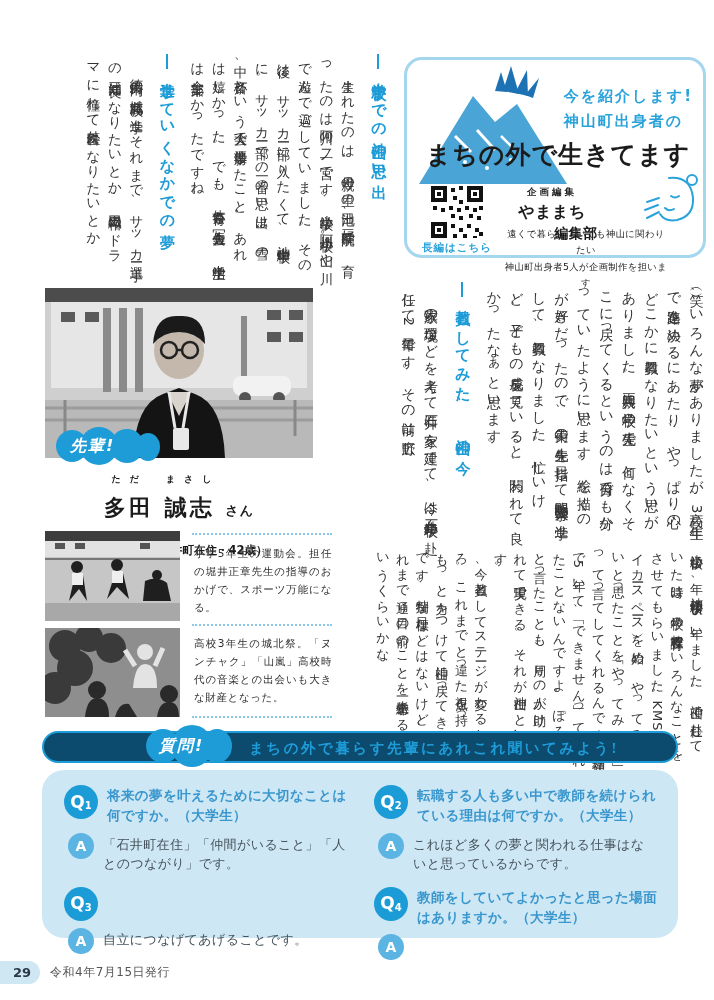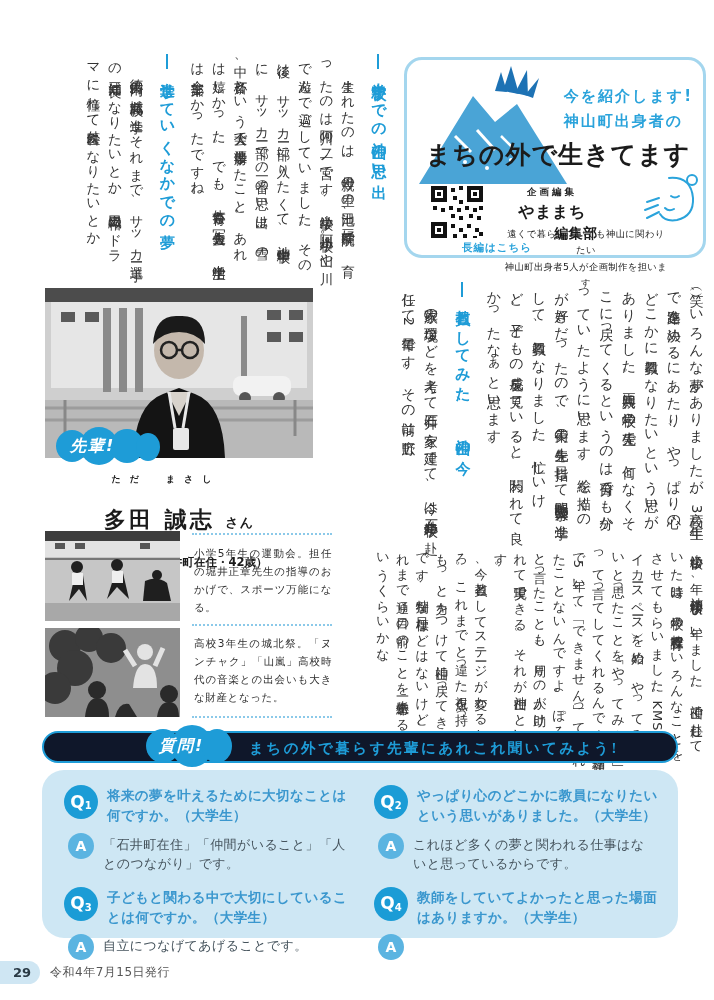--- a/index.html
+++ b/index.html
@@ -17,21 +17,21 @@
   
   .header-box{position:absolute;left:404px;top:57px;width:302px;height:201px;background:#fff;
               border:3px solid #a4d6ee;border-radius:18px;box-sizing:border-box;}
   .hb-tagline{position:absolute;right:10px;top:24px;color:#2aa3db;font-weight:bold;font-size:15px;
               letter-spacing:2px;line-height:1.65;text-align:left;}
   .hb-title{position:absolute;left:8px;top:78px;width:286px;text-align:center;font-size:25px;
             font-weight:900;color:#1b1b1b;letter-spacing:1px;white-space:nowrap;}
   .hb-mountain{position:absolute;left:8px;top:4px;}
   .hb-qr{position:absolute;left:22px;top:124px;}
   .hb-qr-caption{position:absolute;left:14px;top:181px;width:72px;text-align:center;
-                 color:#2aa3db;font-weight:bold;font-size:10.5px;letter-spacing:1px;margin-left:40px;}
+                 color:#2aa3db;font-weight:bold;font-size:10.5px;letter-spacing:1px;}
   .hb-credit{position:absolute;left:86px;top:126px;width:118px;text-align:center;}
   .hb-credit-label{font-size:9.5px;font-weight:bold;letter-spacing:3px;color:#222;}
   .hb-credit-name{font-size:16px;font-weight:900;color:#1b1b1b;letter-spacing:0.5px;margin-top:3px;}
   .hb-credit-name .small{font-size:14px;padding-left:48px;}
   .hb-desc{position:absolute;left:96px;top:166px;width:166px;font-size:9.3px;color:#222;
            letter-spacing:0.4px;line-height:1.75;text-align:center;}
   .hb-face{position:absolute;left:228px;top:112px;}
 
   
   .photo{position:absolute;overflow:hidden;background:#c9c9c9;}
@@ -43,31 +43,31 @@
   .badge-cluster .label{position:absolute;color:#fff;font-weight:bold;white-space:nowrap;
                         z-index:2;letter-spacing:2px;}
   .senpai-badge{left:56px;top:427px;width:104px;height:38px;}
   .senpai-badge .c1{left:0;top:3px;width:32px;height:32px;}
   .senpai-badge .c2{left:24px;top:0;width:38px;height:38px;}
   .senpai-badge .c3{left:54px;top:2px;width:34px;height:34px;}
   .senpai-badge .c4{left:80px;top:6px;width:24px;height:28px;border-radius:50%;}
   .senpai-badge .label{left:14px;top:9px;font-size:16px;}
   .name-block{position:absolute;left:45px;top:473px;width:268px;text-align:center;color:#1b1b1b;}
   .furigana{font-size:9px;font-weight:bold;letter-spacing:9px;margin-left:-26px;}
-  .name-main{font-size:22px;font-weight:900;letter-spacing:3px;margin-top:19px;}
+  .name-main{font-size:22px;font-weight:900;letter-spacing:3px;margin-top:7px;}
   .name-suffix{font-size:13px;font-weight:bold;letter-spacing:1px;}
   .name-details{font-size:11.5px;font-weight:bold;margin-top:20px;letter-spacing:0px;}
 
   
   .caption{position:absolute;left:194px;width:138px;font-size:10.5px;line-height:1.72;
            letter-spacing:0.6px;color:#2e2e2e;text-align:justify;}
   .dotted{position:absolute;left:192px;width:140px;border-top:2px dotted #8bc9e9;}
 
   
-  .qa-bar{position:absolute;left:42px;top:731px;width:636px;height:32px;background:#0f172a;
+  .qa-bar{position:absolute;left:42px;top:731px;width:636px;height:32px;background:#0c4a6e;
           border:2.5px solid #1e9cd7;border-radius:17px;box-sizing:border-box;font-family:Liberation Serif, serif;}
   .qa-bar-title{position:absolute;left:205px;top:6px;color:#1e9cd7;font-weight:bold;
                 font-size:14.5px;letter-spacing:2.5px;white-space:nowrap;}
   .question-badge{left:146px;top:725px;width:86px;height:42px;z-index:3;}
   .question-badge .c1{left:0;top:4px;width:34px;height:34px;}
   .question-badge .c2{left:25px;top:0;width:42px;height:42px;}
   .question-badge .c3{left:56px;top:4px;width:30px;height:34px;}
   .question-badge .label{left:13px;top:11px;font-size:16px;}
   .qa-panel{position:absolute;left:42px;top:770px;width:636px;height:168px;background:#cee7f4;
             border-radius:22px;box-sizing:border-box;padding:15px 20px 12px 22px;
@@ -338,34 +338,33 @@
         <div class="a-bubble">A</div>
         <div class="a-text">「石井町在住」「仲間がいること」「人とのつながり」です。</div>
       </div>
     </div>
     <div class="qa-item">
       <div class="q-row">
         <div class="q-bubble">
             <span class="q-letter">Q</span>
             <span class="q-number">2</span>
           </div>
-        <div class="q-text">やっぱり心のどこかに教員になりたいという思いがありました。（大学生）</div>
+        <div class="q-text">転職する人も多い中で教師を続けられている理由は何ですか。（大学生）</div>
       </div>
       <div class="a-row">
         <div class="a-bubble">A</div>
         <div class="a-text">これほど多くの夢と関われる仕事はないと思っているからです。</div>
       </div>
     </div>
     <div class="qa-item">
       <div class="q-row">
         <div class="q-bubble">
             <span class="q-letter">Q</span>
             <span class="q-number">3</span>
           </div>
-        <div class="q-text">子どもと関わる中で大切にしていることは何ですか。（大学生）</div>
       </div>
       <div class="a-row">
         <div class="a-bubble">A</div>
         <div class="a-text">自立につなげてあげることです。</div>
       </div>
     </div>
     <div class="qa-item">
       <div class="q-row">
         <div class="q-bubble">
             <span class="q-letter">Q</span>

